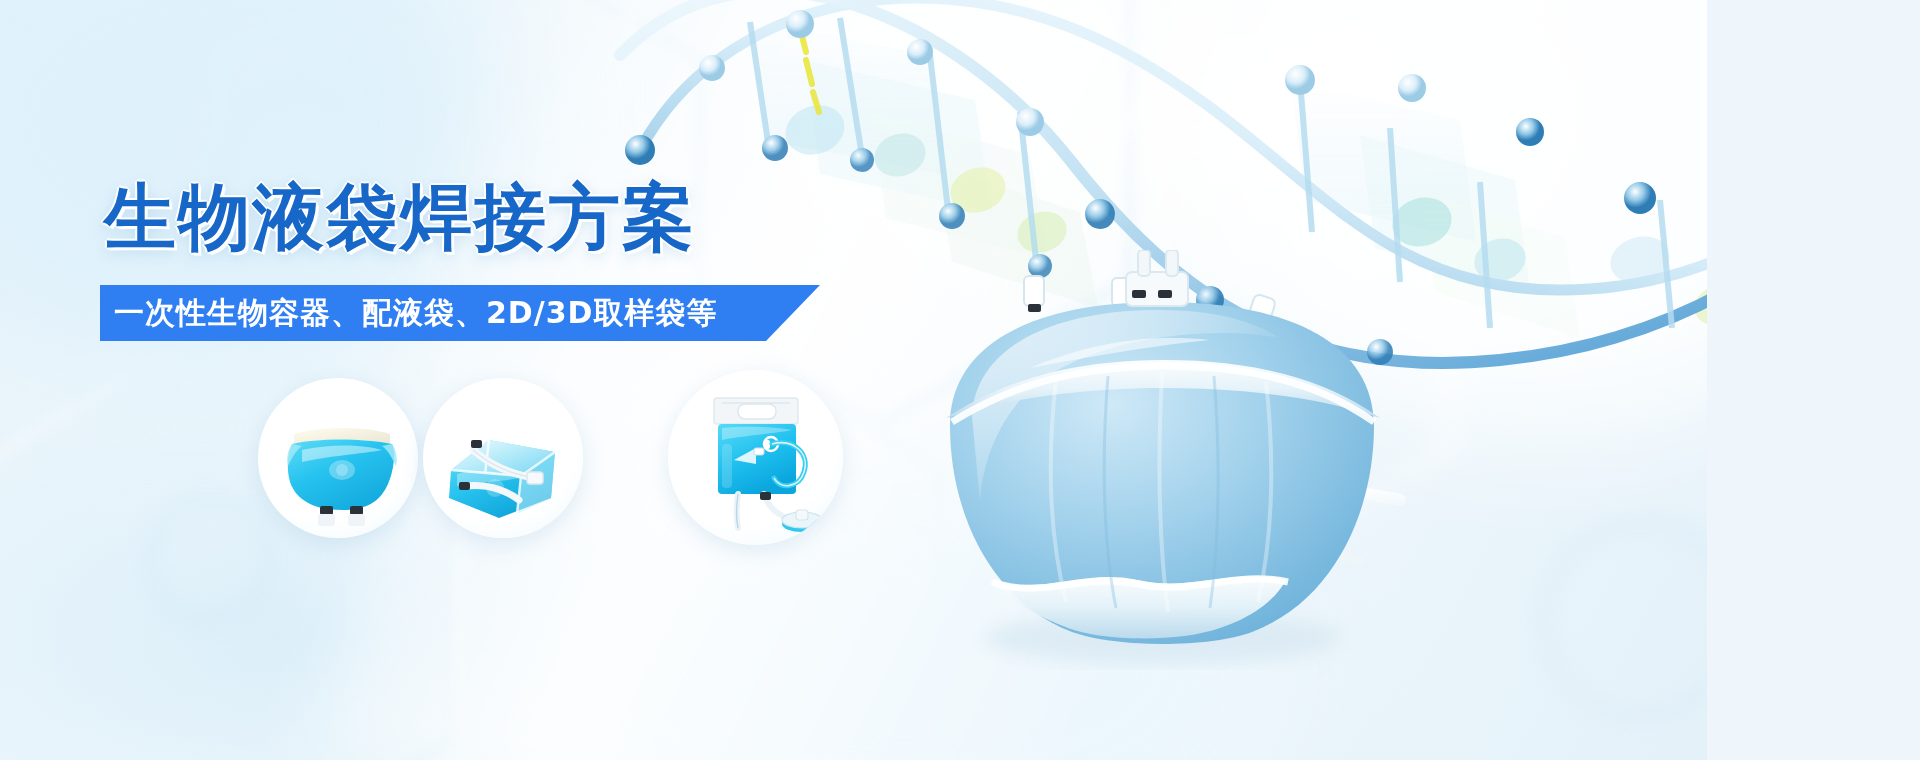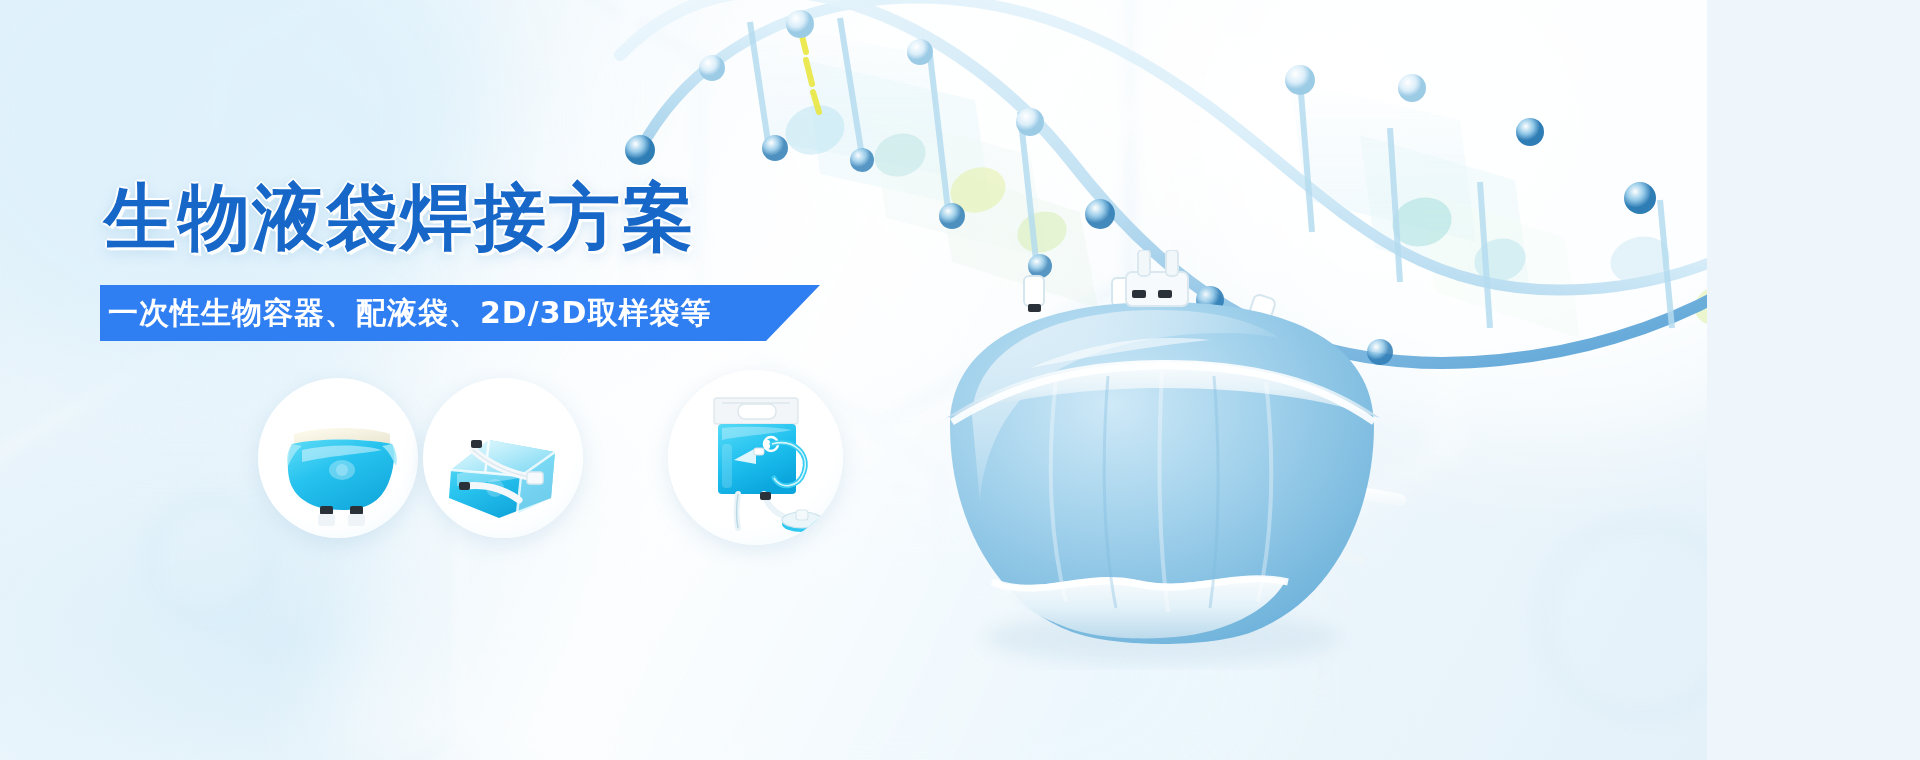--- a/index.html
+++ b/index.html
@@ -47,21 +47,21 @@
 
   
   .subbar{
     position:absolute;left:100px;top:285px;height:56px;width:720px;
     background:#2f7ef2;
     clip-path:polygon(0 0, 720px 0, 666px 56px, 0 56px);
     display:flex;align-items:center;
   }
   .subbar-text{
     color:#ffffff;font-size:30px;font-weight:bold;letter-spacing:1px;
-    padding-left:8px;white-space:nowrap;
+    padding-left:14px;white-space:nowrap;
     font-family:"DejaVu Sans","Liberation Sans",sans-serif;
   }
 
   
   .circle{
     position:absolute;width:160px;height:160px;border-radius:50%;
     background:radial-gradient(circle at 42% 34%, #ffffff 0%, #ffffff 62%, #f5fbfe 86%, #e9f4fb 100%);
     box-shadow:0 6px 22px rgba(120,170,205,.20);
     overflow:hidden;
   }

